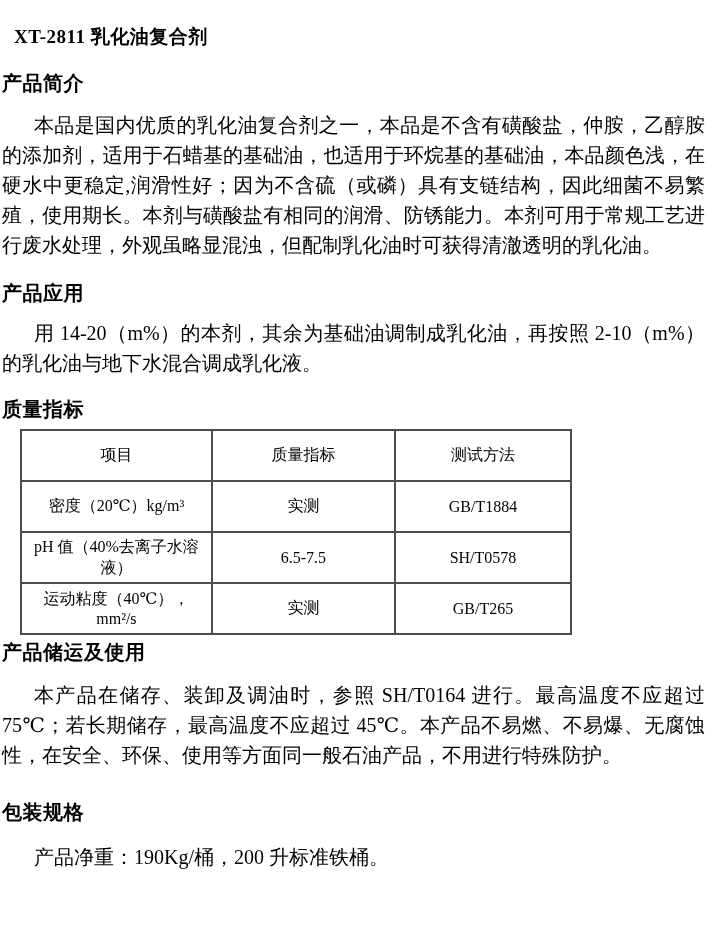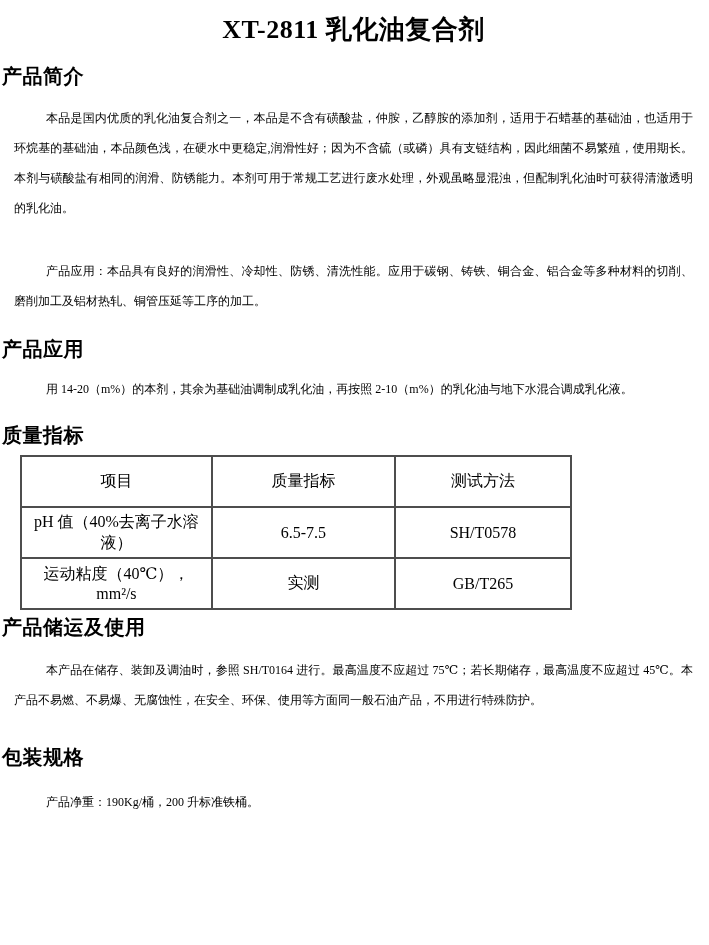--- a/index.html
+++ b/index.html
@@ -15,37 +15,37 @@
     font-family: "Liberation Serif", "DejaVu Serif", serif;
   }
   .page {
     box-sizing: border-box;
     width: 709px;
     height: 945px;
     padding: 8px 4px 0 2px;
     background: #ffffff;
   }
   .doc-title {
-    margin: 5px;
-    font-size: 26px;
+    margin: 12px;
+    font-size: 19px;
     line-height: 34px;
     font-weight: 700;
-    text-align: center;
+    text-align: left;
     letter-spacing: 0.5px;
   }
   .sec-heading {
     margin: 0;
     font-size: 20px;
     line-height: 22px;
     font-weight: 700;
     letter-spacing: 0.5px;
   }
   .para {
-    margin: 12px;
-    font-size: 12px;
+    margin: 0;
+    font-size: 20px;
     line-height: 30px;
     text-align: justify;
     text-indent: 32px;
   }
   .h-intro   { margin-top: 18px; }
   .p-intro-1 { margin-top: 16px; }
   .p-intro-2 { margin-top: 33px; }
   .h-app     { margin-top: 22px; }
   .p-app     { margin-top: 14px; }
   .h-quality { margin-top: 20px; }
@@ -71,41 +71,45 @@
 </style>
 </head>
 <body>
 
 <div class="page">
 
   <h1 class="doc-title">XT-2811 乳化油复合剂</h1>
 
   <h2 class="sec-heading h-intro">产品简介</h2>
   <p class="para p-intro-1">本品是国内优质的乳化油复合剂之一，本品是不含有磺酸盐，仲胺，乙醇胺的添加剂，适用于石蜡基的基础油，也适用于环烷基的基础油，本品颜色浅，在硬水中更稳定,润滑性好；因为不含硫（或磷）具有支链结构，因此细菌不易繁殖，使用期长。本剂与磺酸盐有相同的润滑、防锈能力。本剂可用于常规工艺进行废水处理，外观虽略显混浊，但配制乳化油时可获得清澈透明的乳化油。</p>
-  <p class="para p-intro-2">产品应用：本品具有良好的润滑性、冷却性、防锈、清洗性能。应用于碳钢、铸铁、铜合金、铝合金等多种材料的切削、磨削加工及铝材热轧、铜管压延等工序的加工。</p>
 
   <h2 class="sec-heading h-app">产品应用</h2>
   <p class="para p-app">用 14-20（m%）的本剂，其余为基础油调制成乳化油，再按照 2-10（m%）的乳化油与地下水混合调成乳化液。</p>
 
   <h2 class="sec-heading h-quality">质量指标</h2>
 
   <table class="spec-table">
     <colgroup>
       <col style="width:34.7%">
       <col style="width:33.3%">
       <col style="width:32%">
     </colgroup>
     <thead>
       <tr>
         <th>项目</th>
         <th>质量指标</th>
         <th>测试方法</th>
       </tr>
     </thead>
     <tbody>
+      <tr>
+        <td>密度（20℃）kg/m³</td>
+        <td>实测</td>
+        <td>GB/T1884</td>
+      </tr>
       <tr>
         <td>pH 值（40%去离子水溶液）</td>
         <td>6.5-7.5</td>
         <td>SH/T0578</td>
       </tr>
       <tr>
         <td>运动粘度（40℃），mm²/s</td>
         <td>实测</td>
         <td>GB/T265</td>
       </tr>

